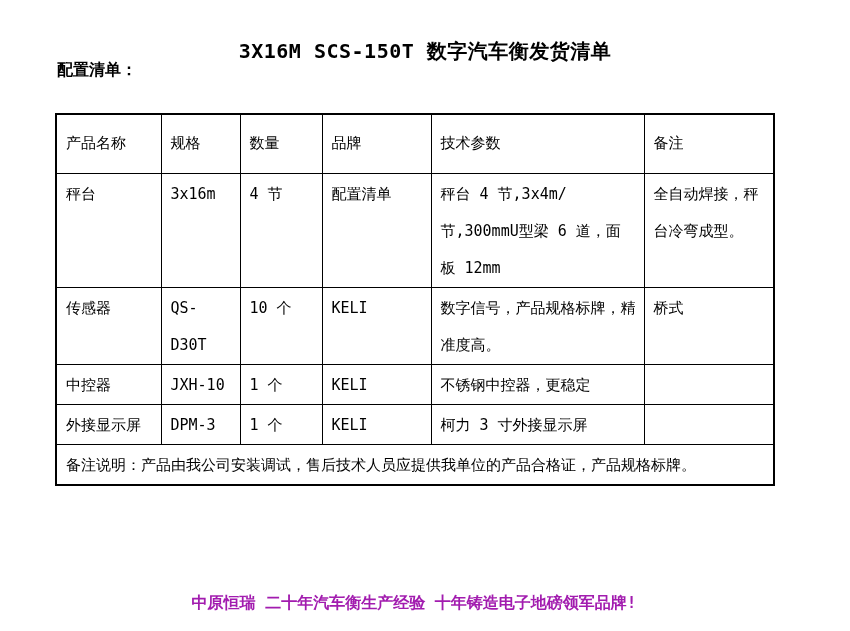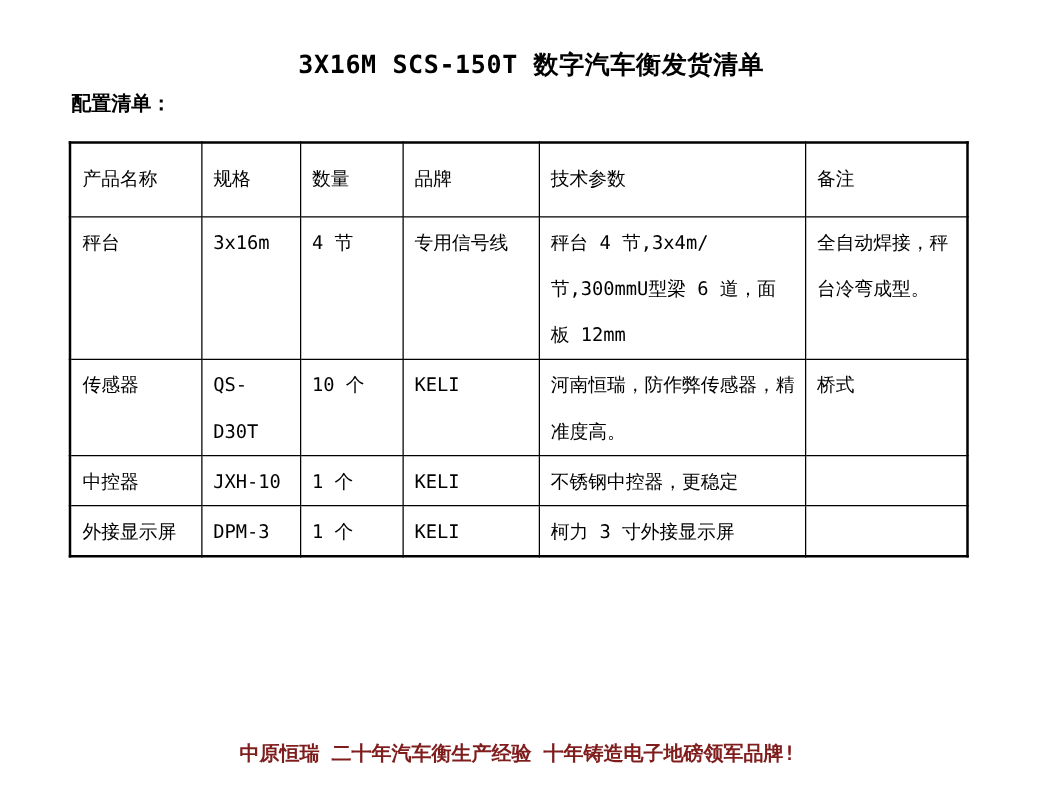--- a/index.html
+++ b/index.html
@@ -23,21 +23,20 @@
     font-size: 20px;
     font-weight: bold;
     letter-spacing: 0.5px;
   }
   .subtitle {
     position: absolute;
     left: 57px;
     top: 60px;
     font-size: 16px;
     font-weight: bold;
-    margin-top: 13px;
   }
   table.cfg {
     position: absolute;
     left: 55px;
     top: 113px;
     border-collapse: collapse;
     table-layout: fixed;
     width: 718px;
     border: 2px solid #000000;
     font-size: 15px;
@@ -100,46 +99,49 @@
         <th>品牌</th>
         <th>技术参数</th>
         <th>备注</th>
       </tr>
     </thead>
     <tbody>
       <tr class="h-tall1">
         <td>秤台</td>
         <td>3x16m</td>
         <td>4 节</td>
-        <td>专用信号线</td>
+        <td>配置清单</td>
         <td>秤台 4 节,3x4m/节,300mmU型梁 6 道，面板 12mm</td>
         <td>全自动焊接，秤台冷弯成型。</td>
       </tr>
       <tr class="h-tall2">
         <td>传感器</td>
         <td>QS-D30T</td>
         <td>10 个</td>
         <td>KELI</td>
-        <td>河南恒瑞，防作弊传感器，精准度高。</td>
+        <td>数字信号，产品规格标牌，精准度高。</td>
         <td>桥式</td>
       </tr>
       <tr class="h-sm1">
         <td>中控器</td>
         <td>JXH-10</td>
         <td>1 个</td>
         <td>KELI</td>
         <td>不锈钢中控器，更稳定</td>
         <td></td>
       </tr>
       <tr class="h-sm2">
         <td>外接显示屏</td>
         <td>DPM-3</td>
         <td>1 个</td>
         <td>KELI</td>
         <td>柯力 3 寸外接显示屏</td>
         <td></td>
       </tr>
+      <tr class="h-note">
+        <td colspan="6">备注说明：产品由我公司安装调试，售后技术人员应提供我单位的产品合格证，产品规格标牌。</td>
+      </tr>
     </tbody>
   </table>
 
-  <div class="footer-slogan" style="color: #7f1d1d;">中原恒瑞 二十年汽车衡生产经验 十年铸造电子地磅领军品牌!</div>
+  <div class="footer-slogan" style="color: #a21caf;">中原恒瑞 二十年汽车衡生产经验 十年铸造电子地磅领军品牌!</div>
 
 </div>
 
 </body></html>

